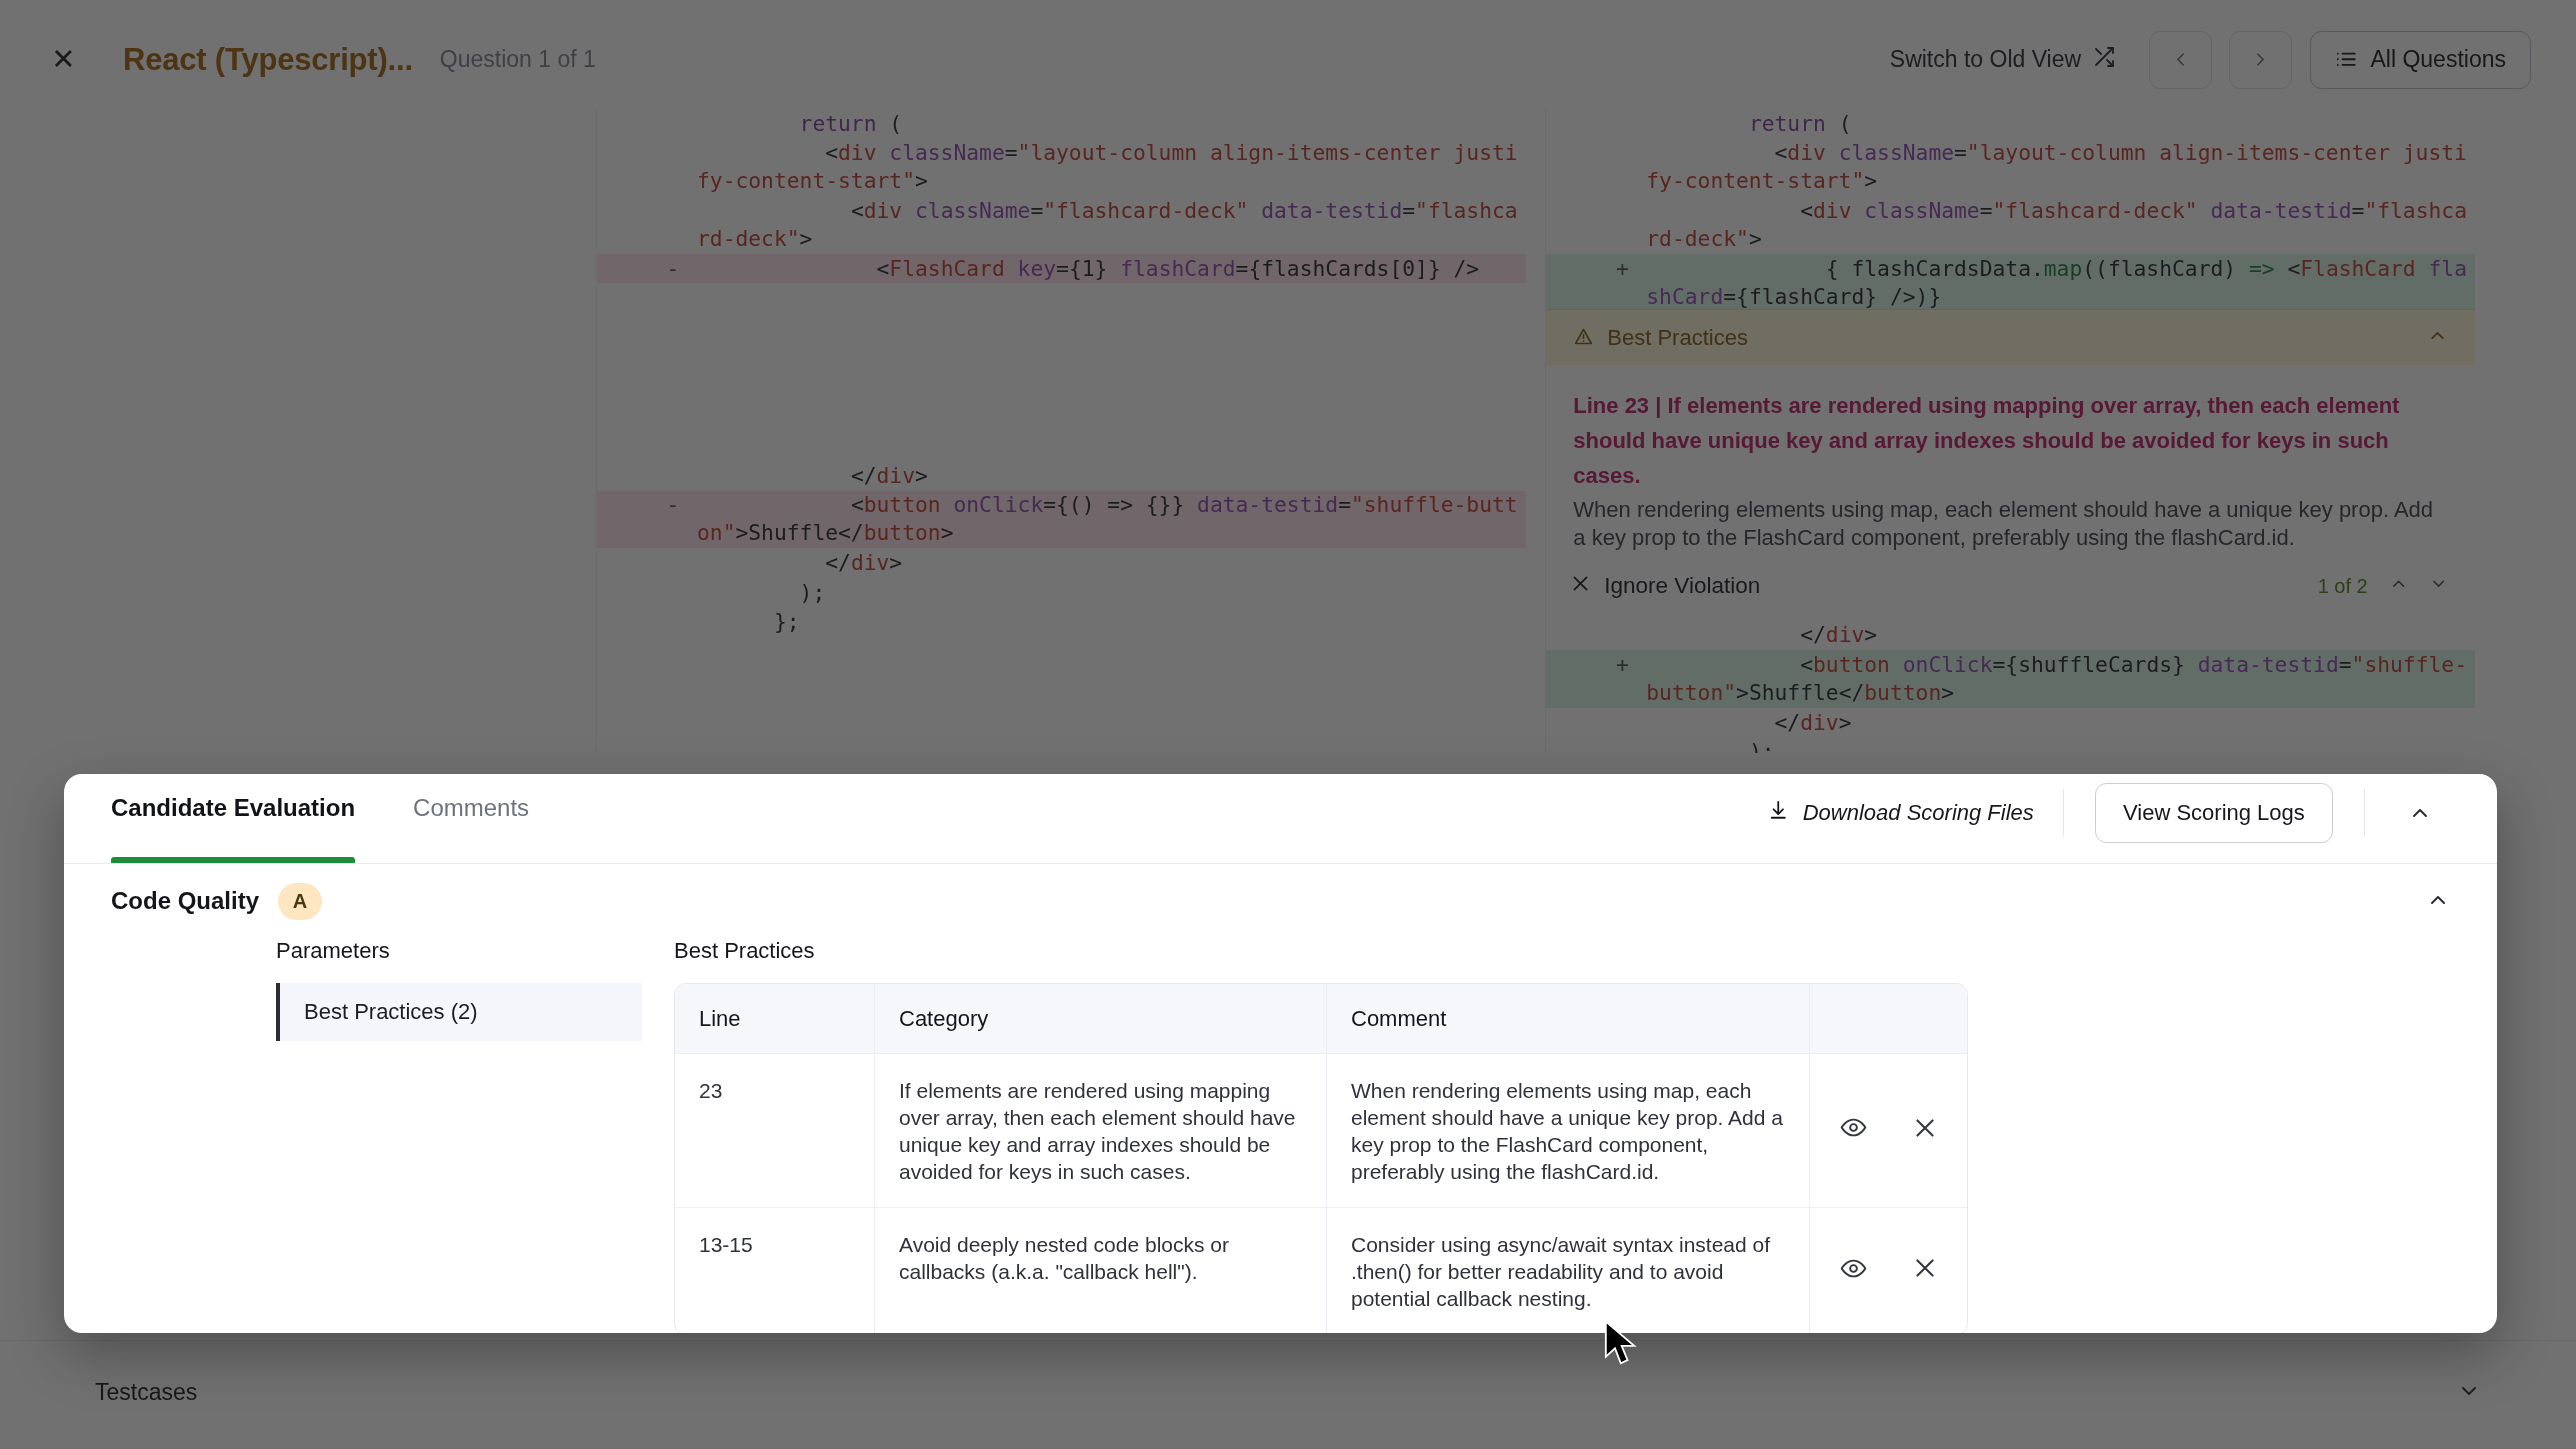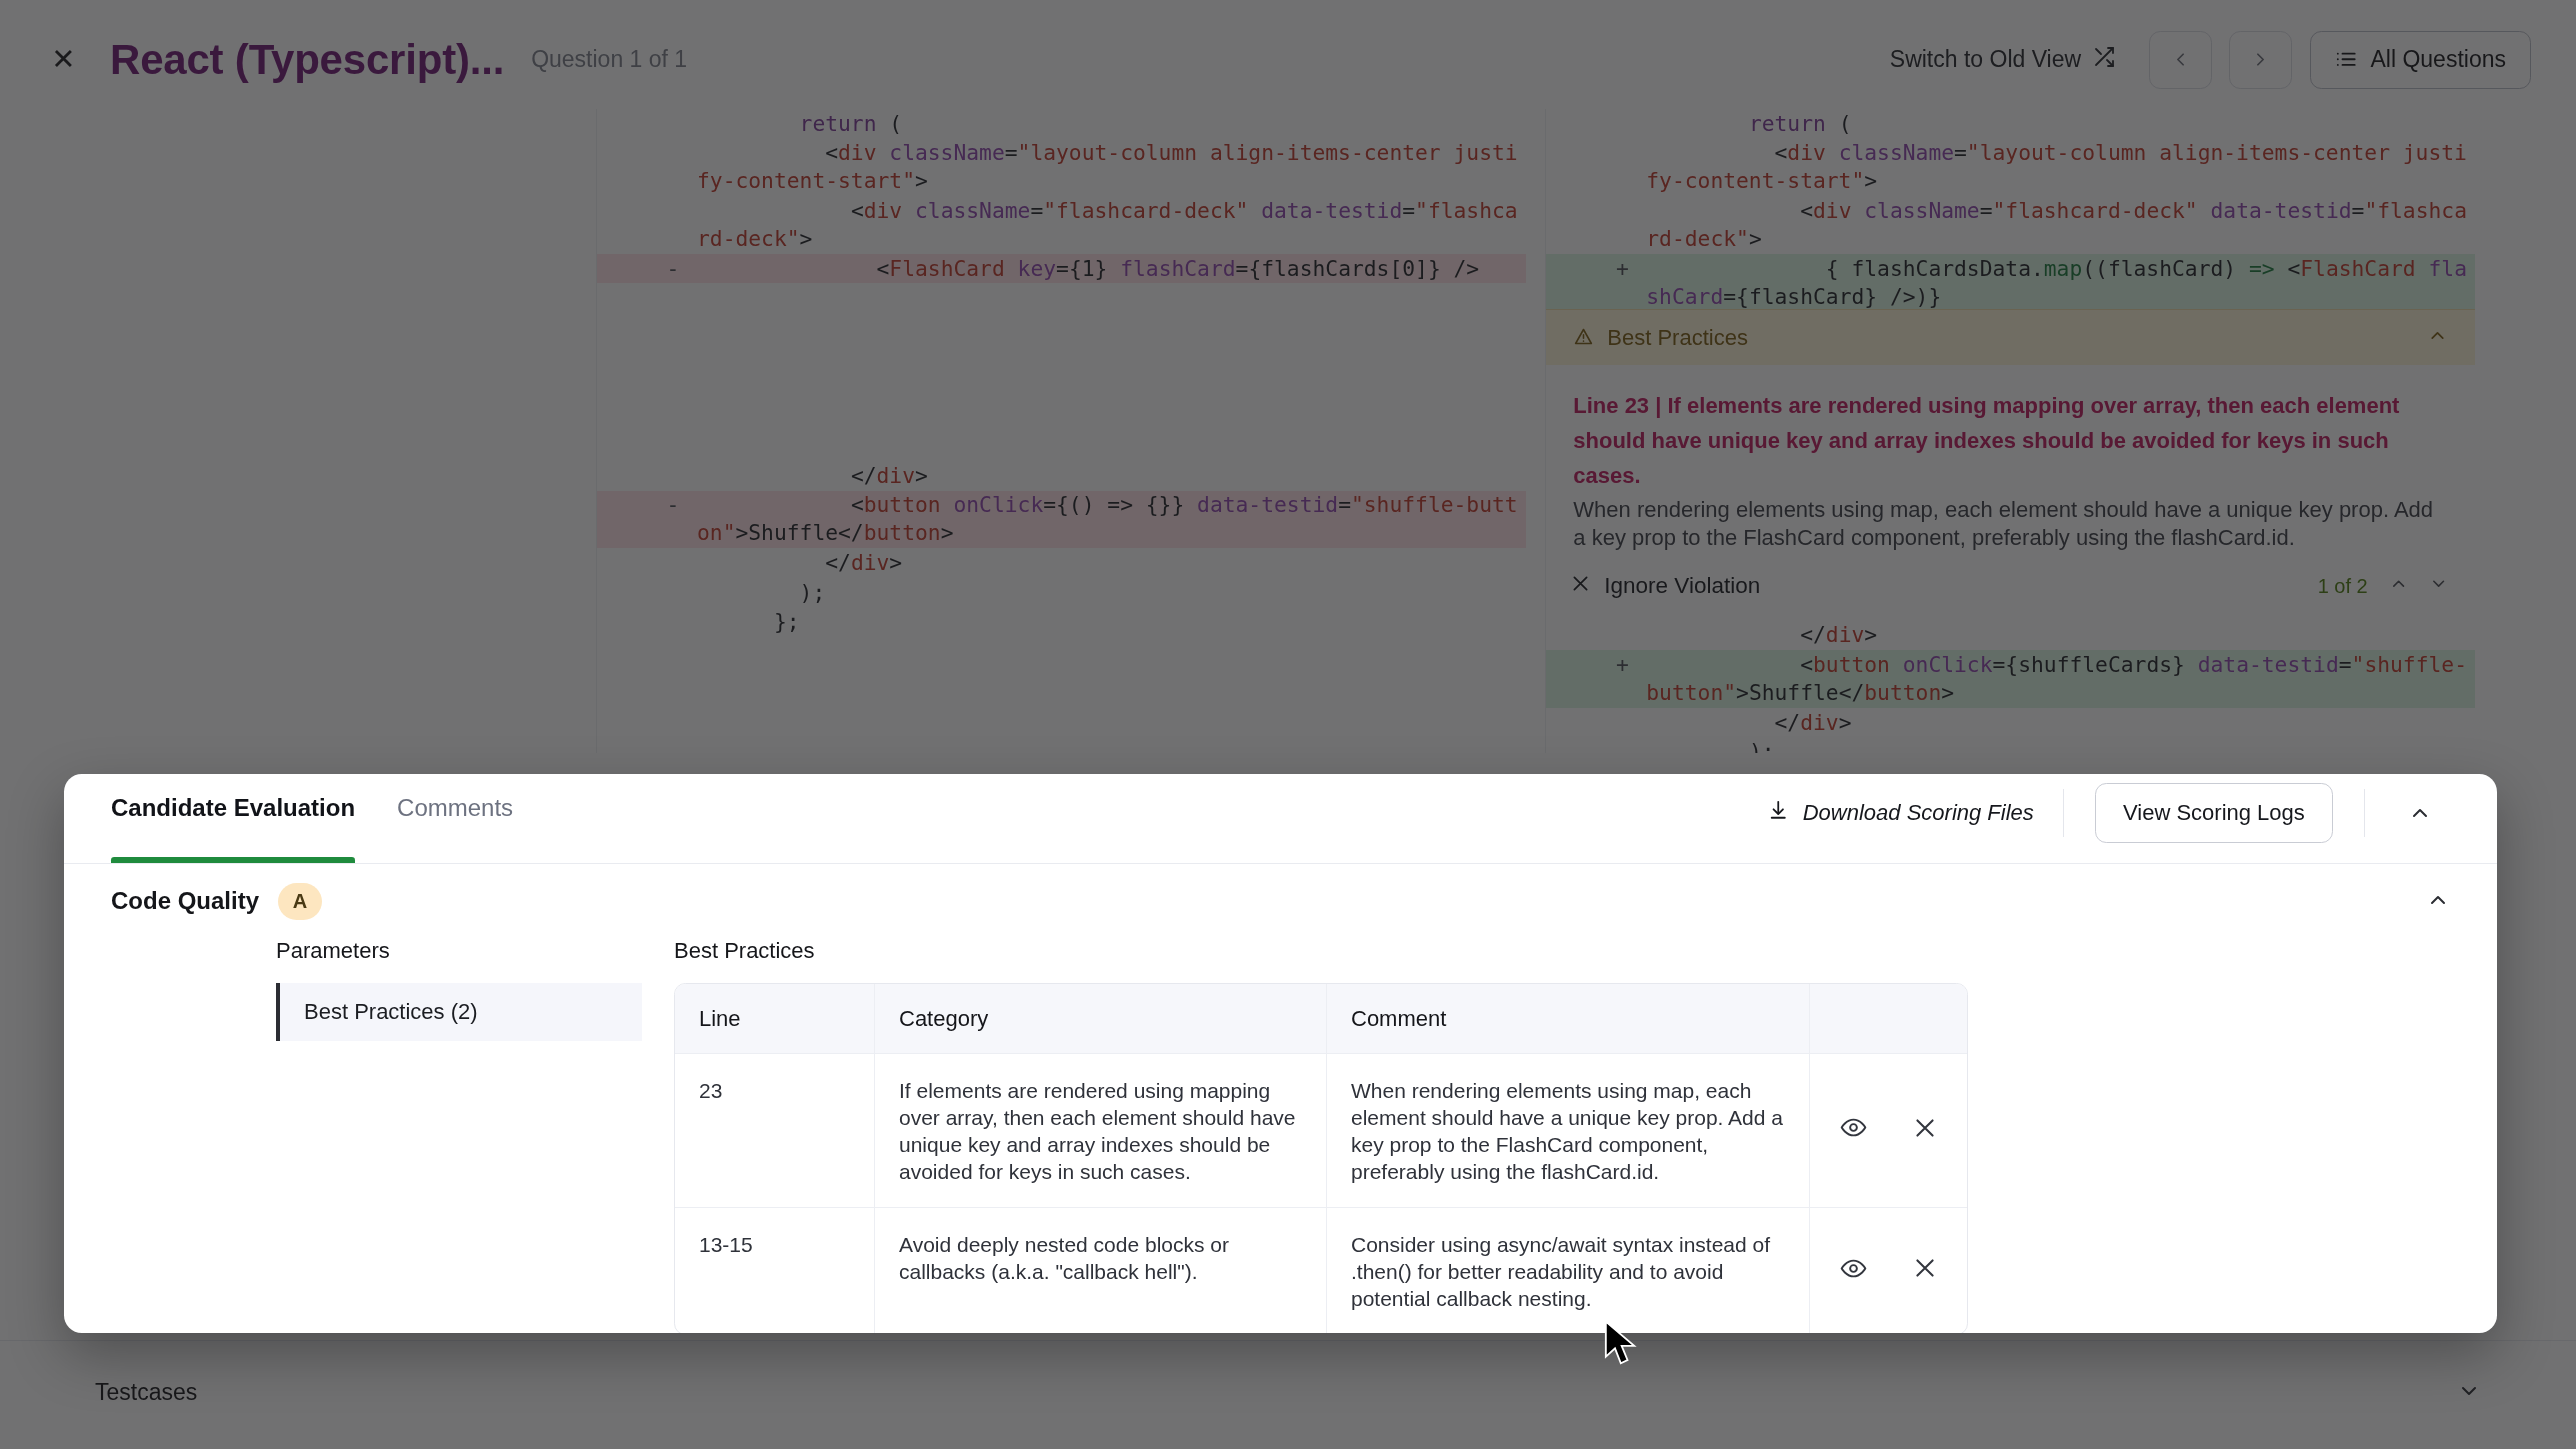--- a/index.html
+++ b/index.html
@@ -17,21 +17,21 @@
   .topbar {
     position: absolute; left: 0; top: 0; width: 2576px; height: 119px;
     display: flex; align-items: center; padding: 0 45px;
     background: #ffffff;
   }
   .close-x {
     width: 37px; height: 37px; display: flex; align-items: center; justify-content: center;
     font-size: 29px; color: #1b1b1f; line-height: 1; font-weight: 300; cursor: pointer;
   }
   .q-title {
-    font-size: 42px; font-weight: 700; color: #701a75; margin-left: 28px;
+    font-size: 31px; font-weight: 700; color: #a16207; margin-left: 41px;
     letter-spacing: -0.2px; white-space: nowrap;
   }
   .q-count { font-size: 23px; color: #7b7f8a; margin-left: 27px; white-space: nowrap; }
   .topbar-right { margin-left: auto; display: flex; align-items: center; gap: 17.7px; }
   .switch-view {
     display: flex; align-items: center; gap: 11.3px;
     font-size: 23px; color: #24262b; cursor: pointer; margin-right: 14.5px;
   }
   .nav-btn {
     width: 63px; height: 58px; border: 1.4px solid #d9dce3; border-radius: 11.3px;
@@ -111,21 +111,21 @@
   .modal {
     position: absolute; left: 64px; top: 774px; width: 2433px; height: 559px;
     background: #ffffff; border-radius: 17.7px;
     box-shadow: 0 21px 56px rgba(0,0,0,0.30);
     overflow: hidden;
   }
   .modal-head {
     height: 90px; display: flex; align-items: flex-end;
     border-bottom: 1.2px solid #e9ebf0; padding: 0 47px;
   }
-  .tabs { display: flex; align-items: flex-start; gap: 0; height: 100%; margin-top: 30px; }
+  .tabs { display: flex; align-items: flex-start; gap: 16px; height: 100%; margin-top: 30px; }
   .tab {
     height: 100%; display: flex; align-items: center; padding: 0 0 21px 0;
     font-size: 24px; color: #6d7280; cursor: pointer; position: relative;
     margin-right: 42px;
   }
   .tab.active { color: #111318; font-weight: 700; }
   .tab.active::after {
     content: ""; position: absolute; left: 0; right: 0; bottom: 0;
     height: 5.6px; background: #1f8b3d; border-radius: 3.2px 3.2px 0 0;
   }

